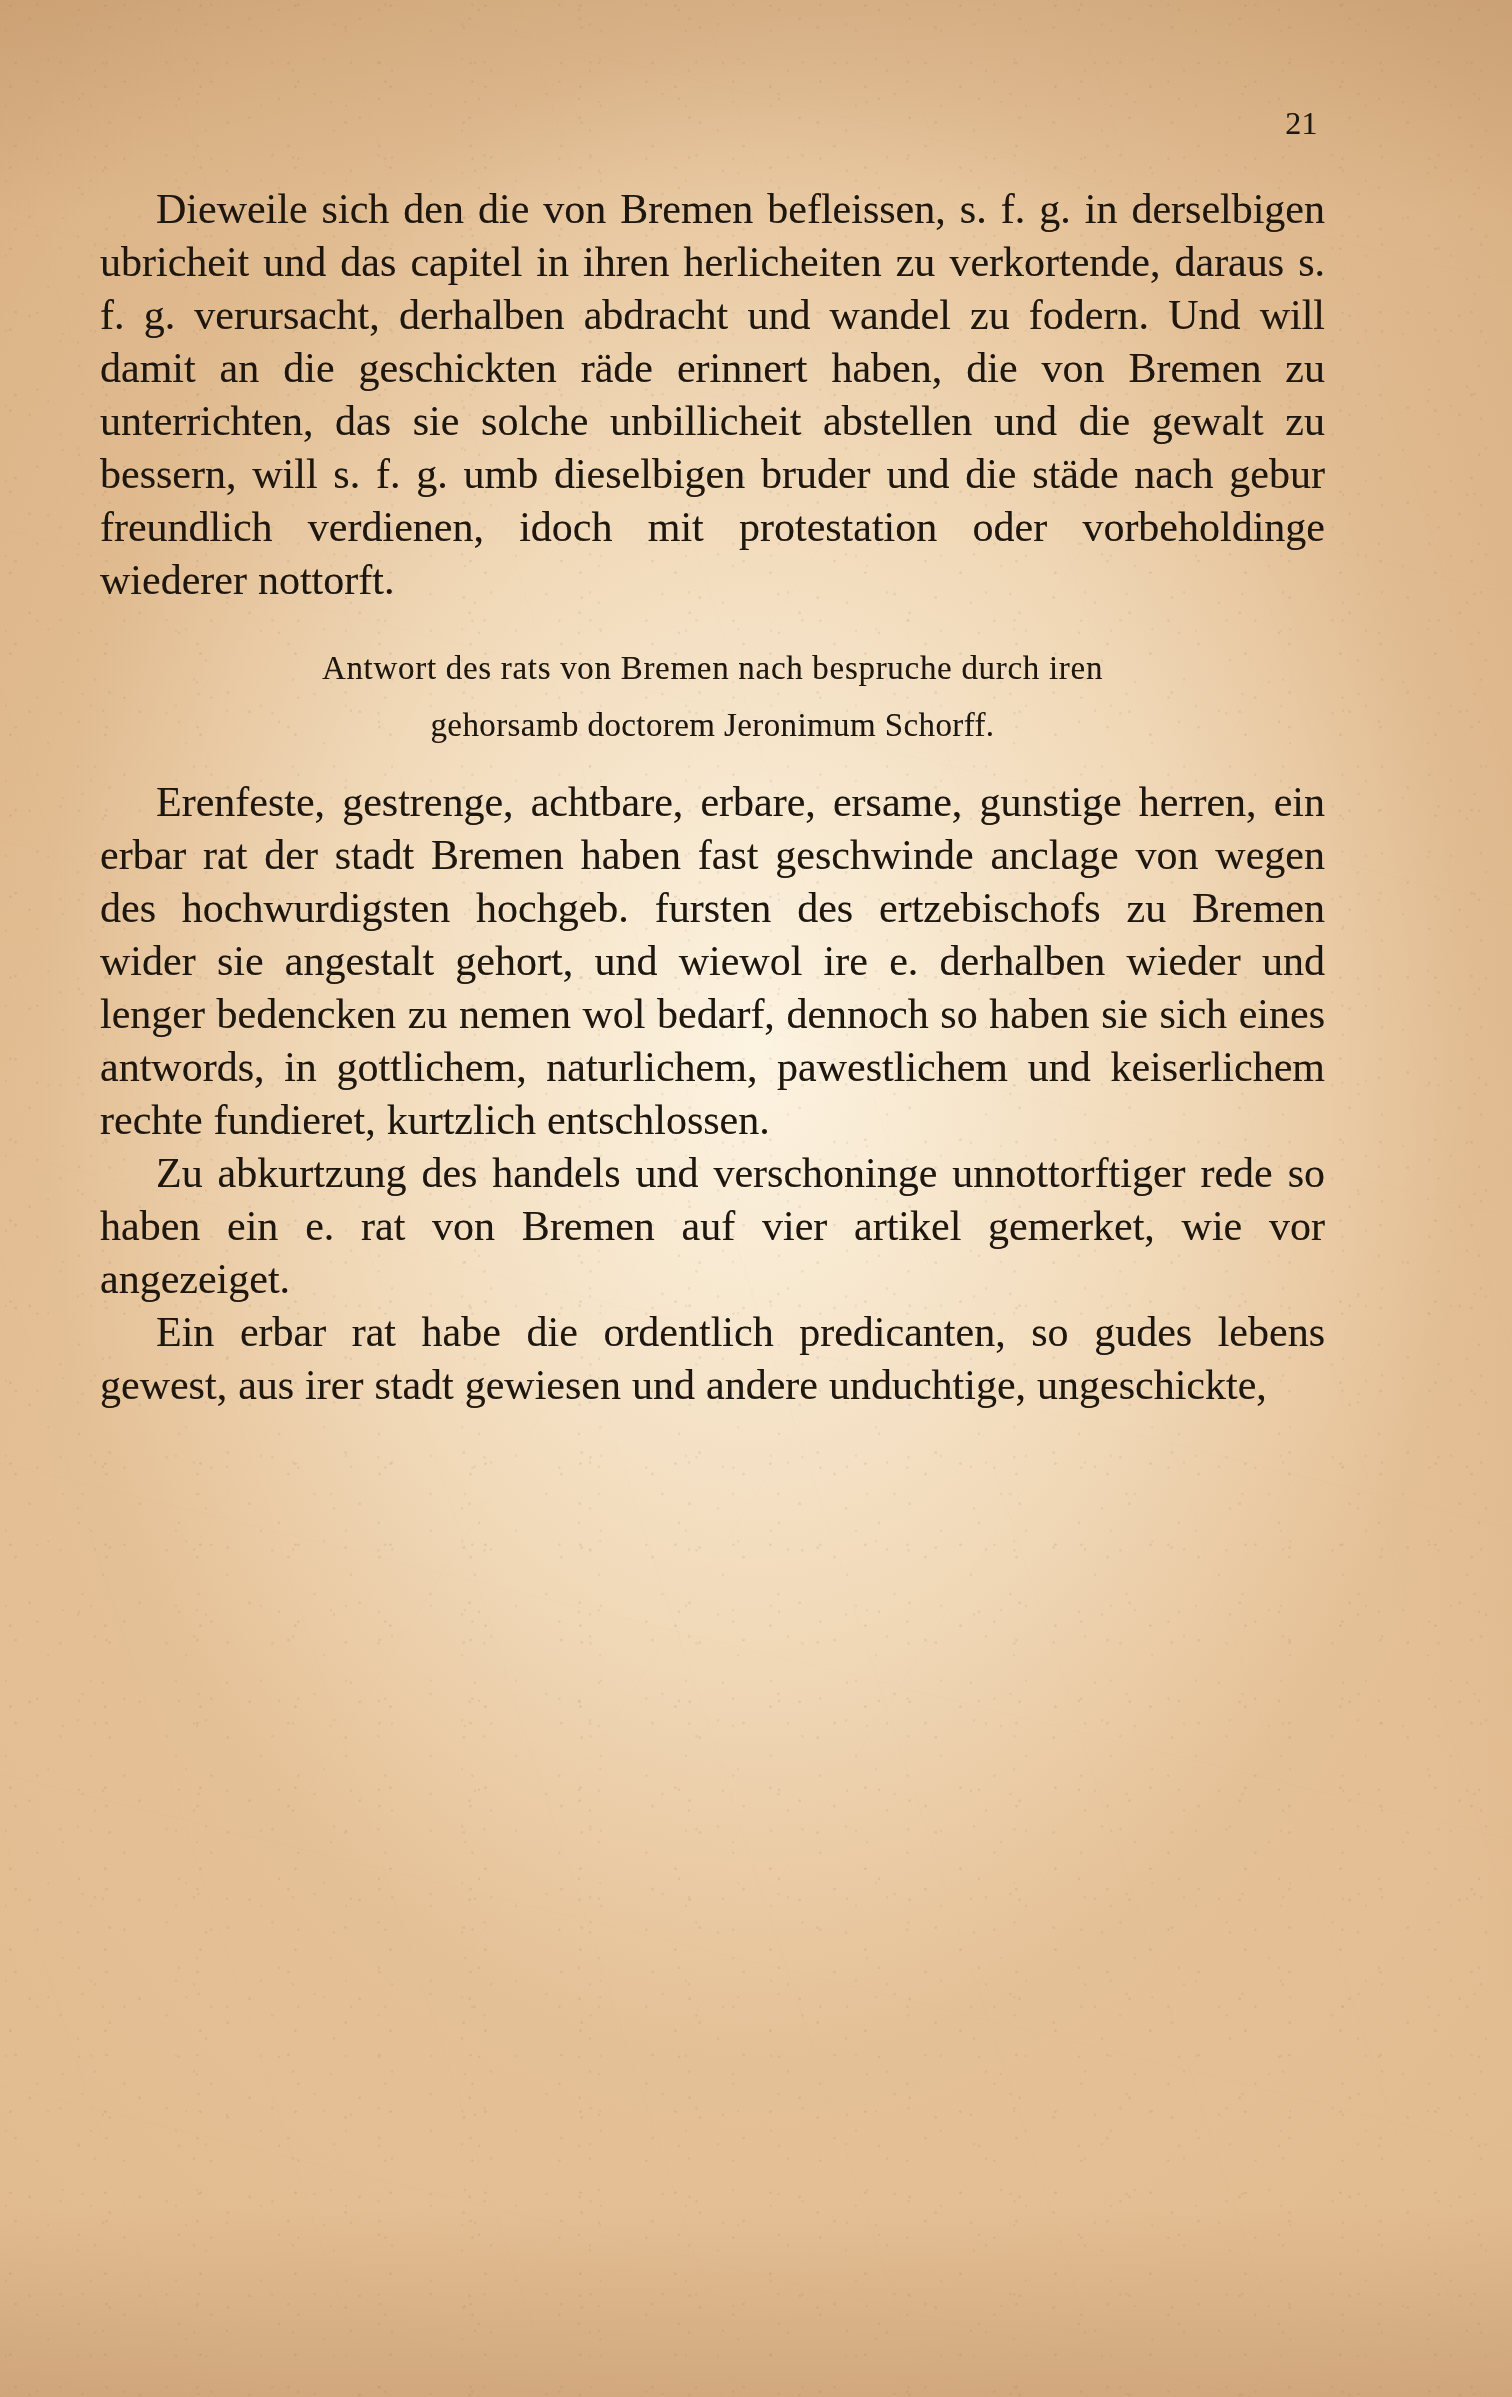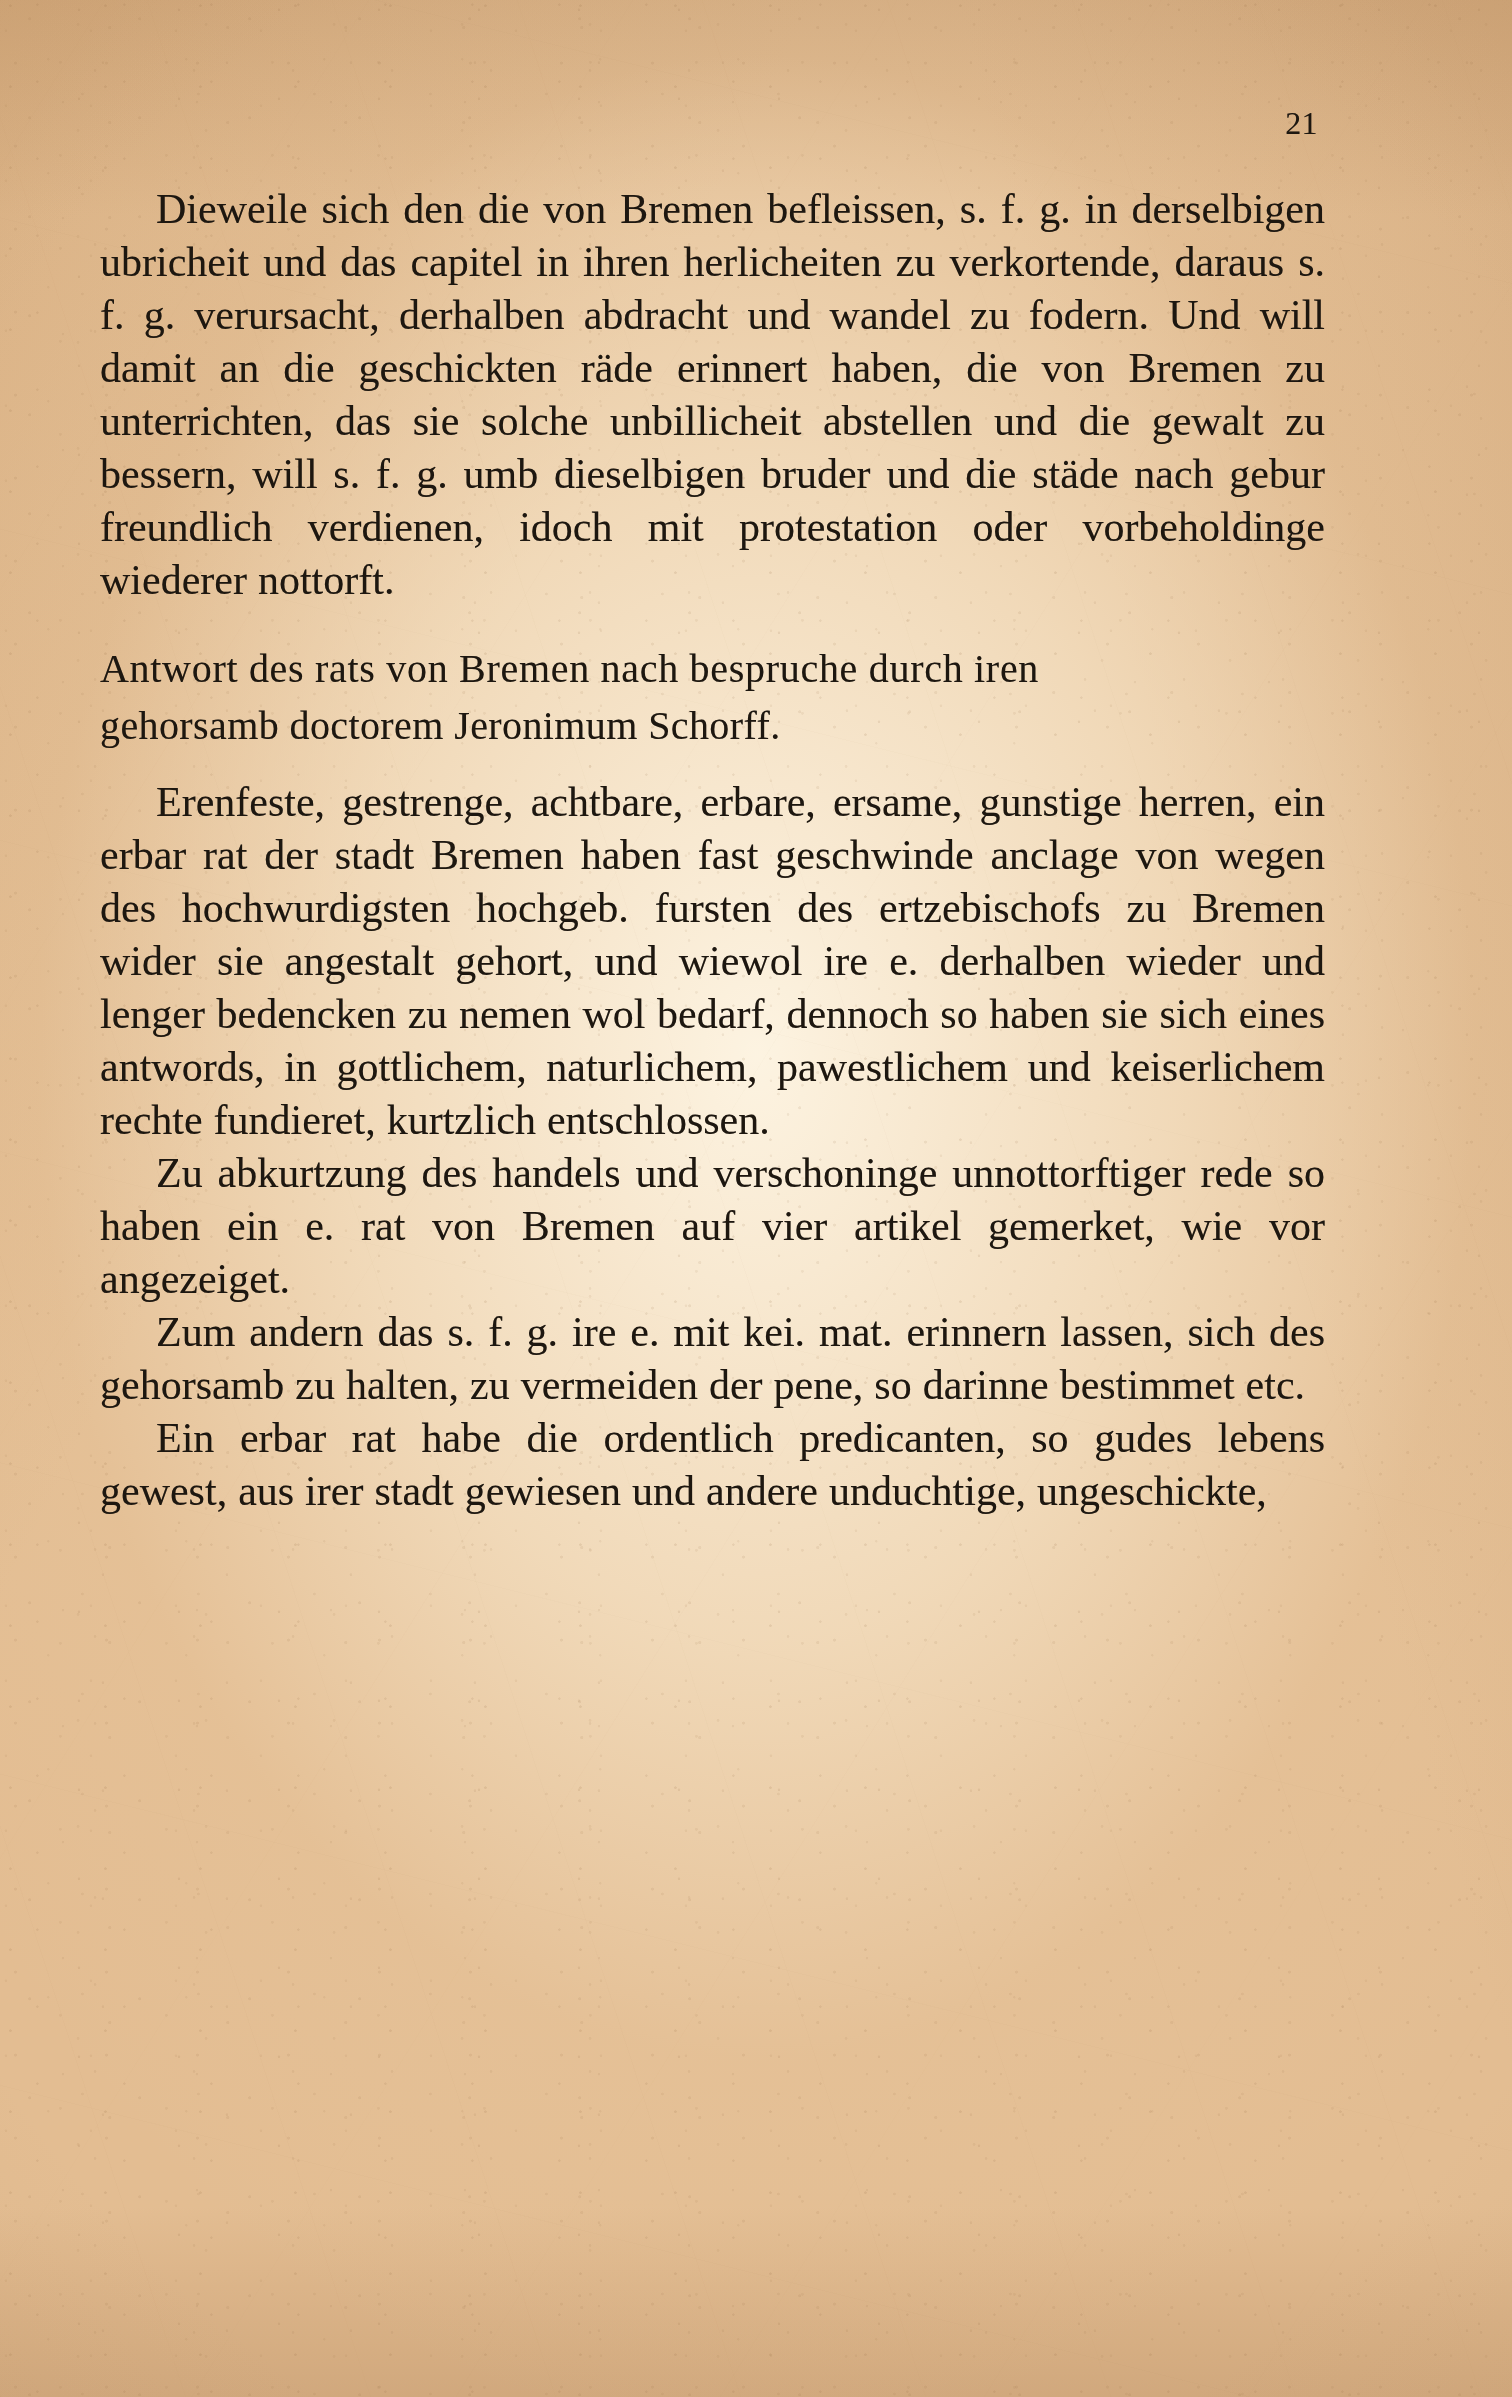--- a/index.html
+++ b/index.html
@@ -114,23 +114,23 @@
     text-align: justify;
     text-indent: 56px;
     word-spacing: 0.5px;
     hyphens: none;
   }
   p.para:last-child { text-align: justify; }
 
   
   .subhead {
     margin: 33px 0 21.5px 0;
-    font-size: 40px;
+    font-size: 33px;
     line-height: 57px;
-    text-align: left;
+    text-align: center;
   }
   .subhead .sh-line {
     display: block;
     white-space: nowrap;
   }
   .subhead .sh-line.l1 { letter-spacing: 0.7px; }
   .subhead .sh-line.l2 { letter-spacing: 0.4px; }
 
   
   .tight { word-spacing: -0.6px; }
@@ -160,20 +160,19 @@
         <span class="sh-line l1">Antwort des rats von Bremen nach bespruche durch iren</span>
         <span class="sh-line l2">gehorsamb doctorem Jeronimum Schorff.</span>
       </div>
 
       <p class="para tight">Erenfeste, gestrenge, achtbare, erbare, ersame, gunstige herren, ein erbar rat der stadt Bremen haben fast geschwinde anclage von wegen des hochwurdigsten hochgeb. fursten des ertzebischofs zu Bremen wider sie angestalt gehort, und wiewol ire e. derhalben wieder und lenger bedencken zu nemen wol bedarf, dennoch so haben sie sich eines antwords, in gottlichem, naturlichem, pawestlichem und keiserlichem rechte fundieret, kurtzlich entschlossen.</p>
 
 
       <p class="para tight">Zu abkurtzung des handels und verschoninge unnottorftiger rede so haben ein e. rat von Bremen auf vier artikel gemerket, wie vor angezeiget.</p>
 
 
-      <p class="para tight">Zum andern das s. f. g. ire e. mit kei. mat. erinnern lassen, sich des gehorsamb zu halten, zu vermeiden der pene, so darinne bestimmet etc.</p>
 
       <p class="para tight">Ein erbar rat habe die ordentlich predicanten, so gudes lebens gewest, aus irer stadt gewiesen und andere unduchtige, ungeschickte,</p>
 
     </div>
   </div>
 </div>
 
 
 </body></html>

